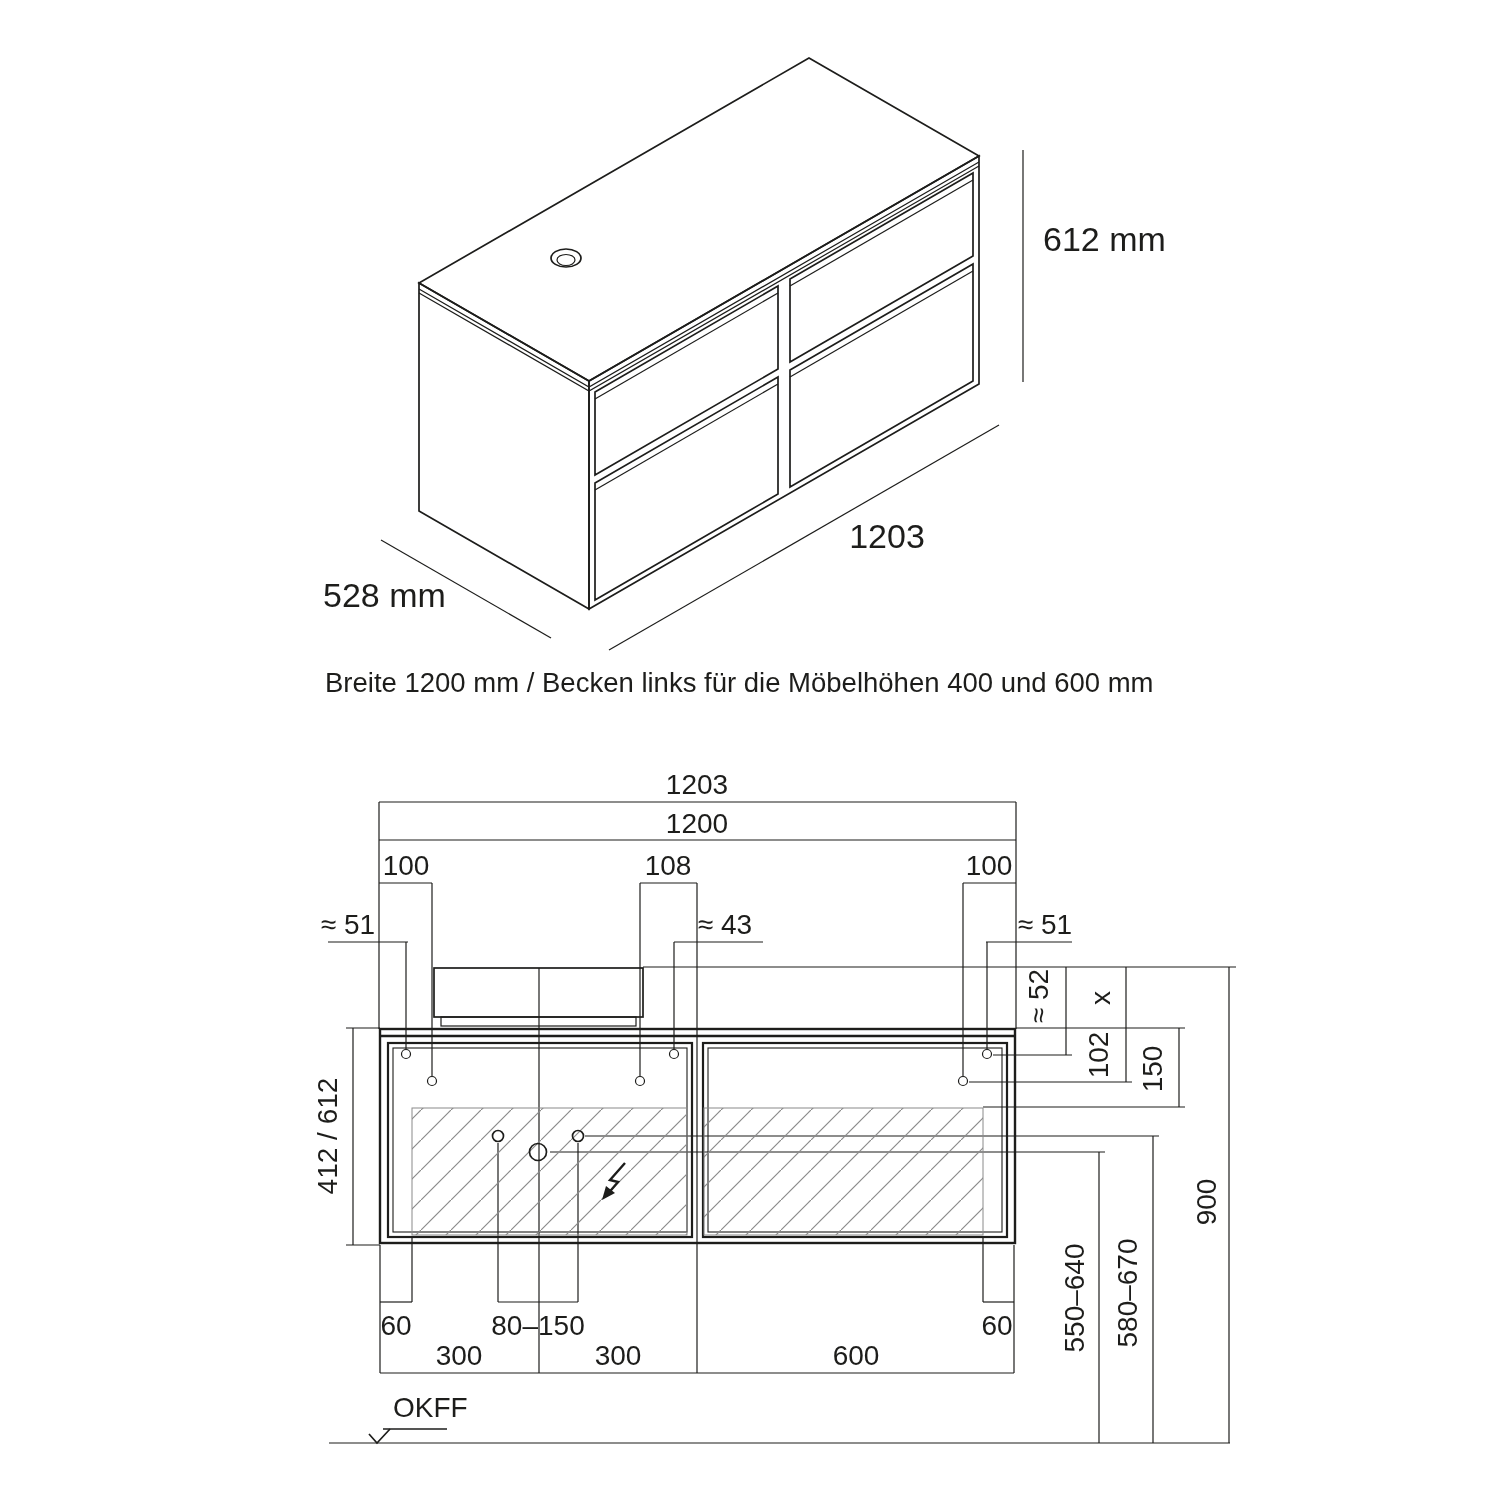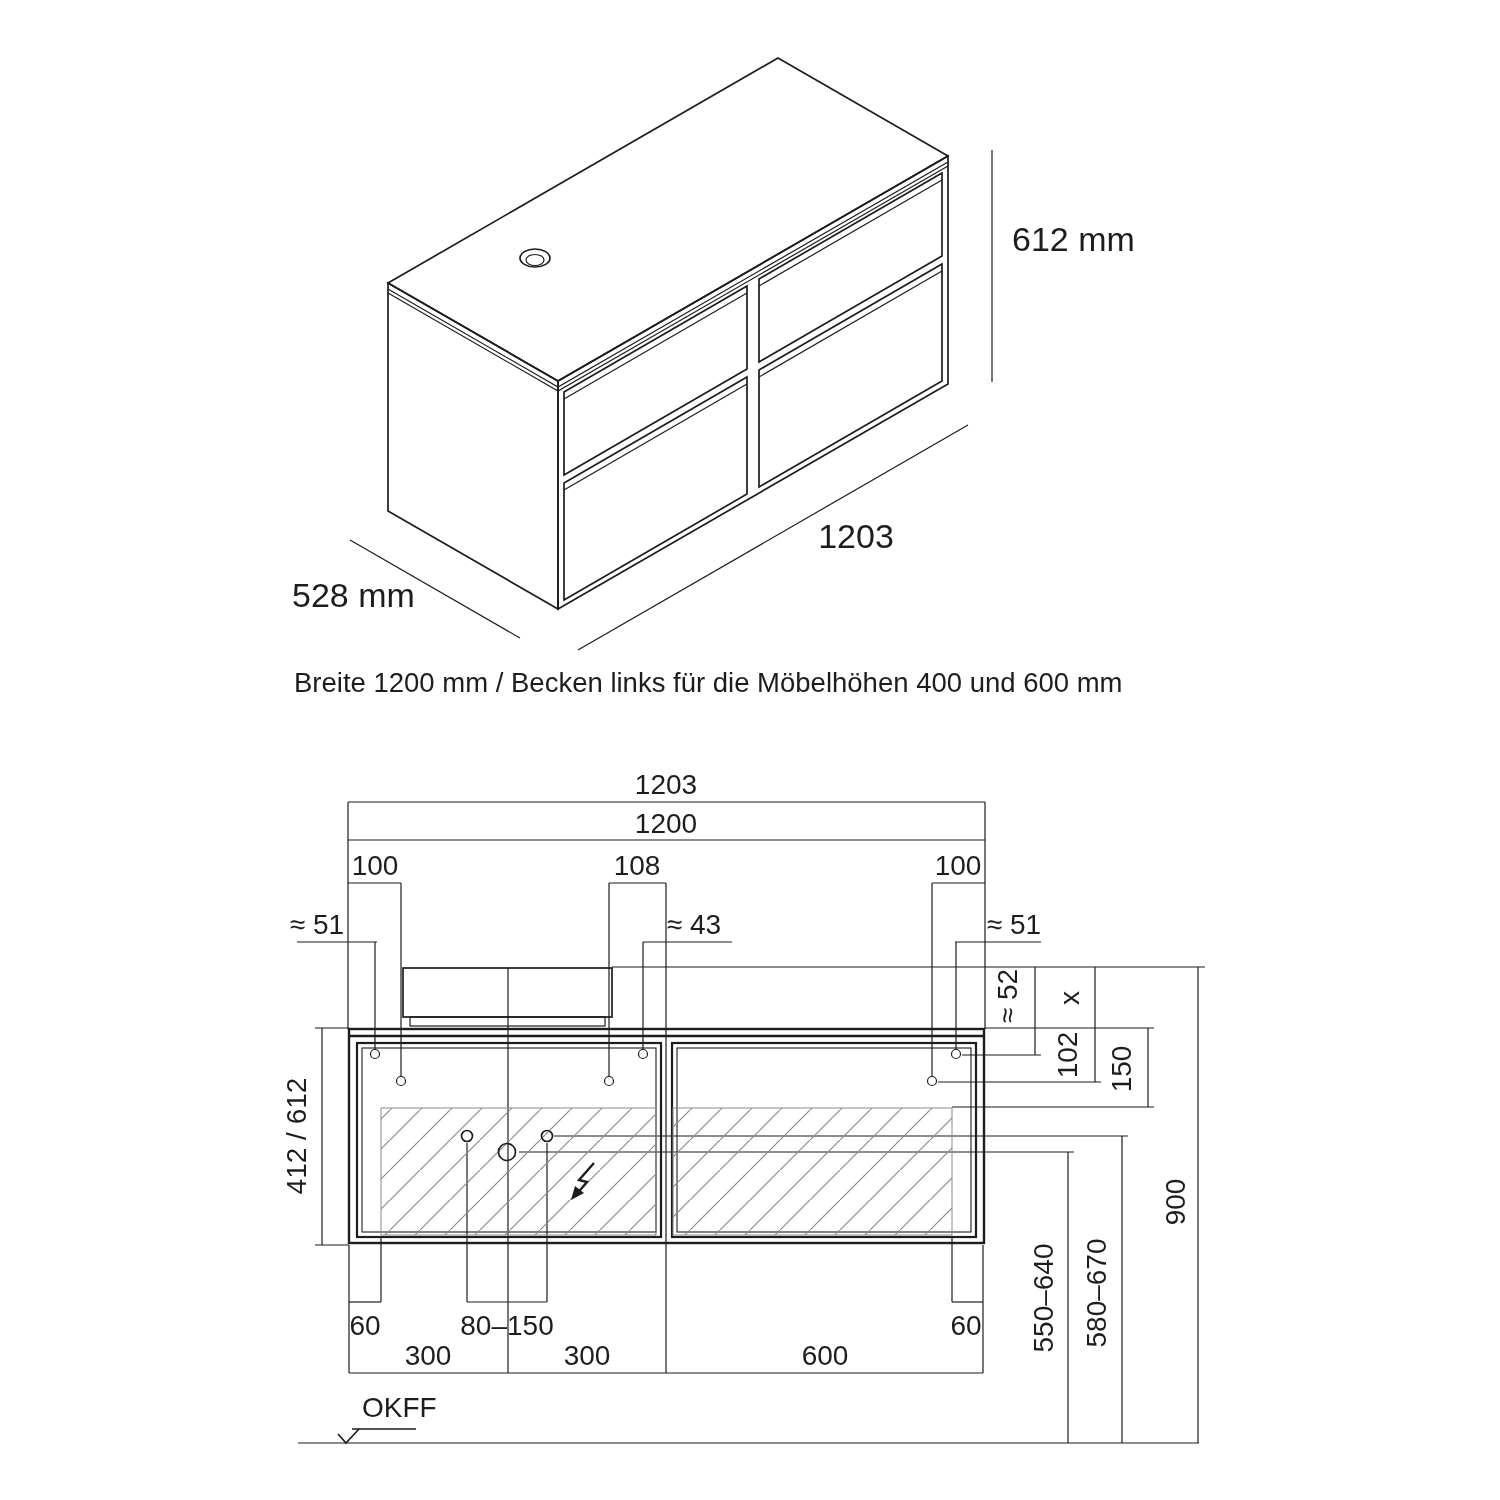--- a/index.html
+++ b/index.html
@@ -1,16 +1,16 @@
 <!DOCTYPE html>
 <html><head>
 <meta charset="utf-8">
 <style>
   html,body{margin:0;padding:0;background:#fff;}
-  .page{width:1452px;height:1500px;background:#fff;position:relative;font-family:"Liberation Sans",sans-serif;}
+  .page{width:1452px;height:1500px;background:#fff;position:relative;font-family:"Liberation Sans",sans-serif;margin-left:31px;}
   svg{display:block;}
   text{fill:#1d1d1b;font-family:"Liberation Sans",sans-serif;}
   .dim{font-size:28px;}
   .dim-iso{font-size:34px;}
   .caption{font-size:27.5px;}
   .okff{font-size:28px;}
   .thin{stroke:#1d1d1b;stroke-width:1.2;fill:none;}
   .med{stroke:#1d1d1b;stroke-width:1.7;fill:none;}
   .thick{stroke:#1d1d1b;stroke-width:2.4;fill:none;}
   .panel{stroke:#1d1d1b;stroke-width:2.2;fill:none;}

